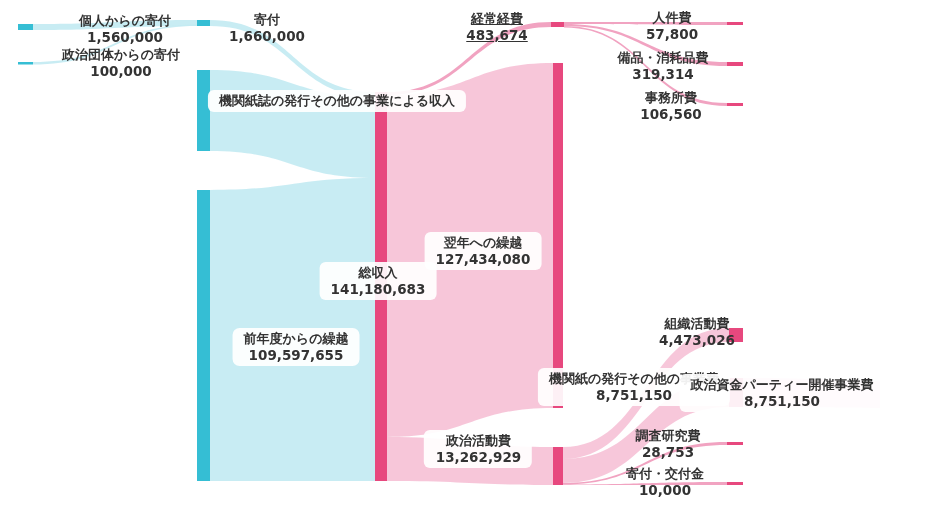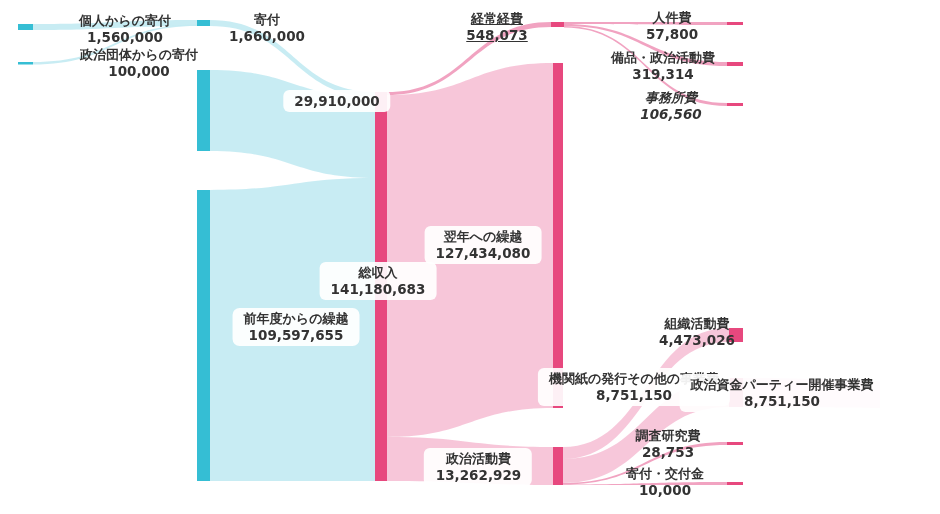--- a/index.html
+++ b/index.html
@@ -62,30 +62,30 @@
         <rect x="727" y="103" width="16" height="3" class="n-pink"></rect>
         <rect x="729" y="328" width="14" height="14" class="n-pink"></rect>
         <rect x="729" y="378" width="14" height="29" class="n-pink"></rect>
         <rect x="727" y="442" width="16" height="3" class="n-pink"></rect>
         <rect x="727" y="482" width="16" height="3" class="n-pink"></rect>
         <rect x="907" y="381" width="14" height="27" class="n-pink"></rect>
       </g>
   </svg>
   <div id="labels-layer">
       <div class="lbl" style="left: 125px; top: 13px;"><span class="name">個人からの寄付</span><span class="val">1,560,000</span></div>
-      <div class="lbl" style="left: 139px; top: 47px;"><span class="name">政治団体からの寄付</span><span class="val">100,000</span></div>
+      <div class="lbl" style="left: 121px; top: 47px;"><span class="name">政治団体からの寄付</span><span class="val">100,000</span></div>
       <div class="lbl" style="left: 267px; top: 12px;"><span class="name">寄付</span><span class="val">1,660,000</span></div>
-      <div class="lbl boxed" style="left: 337px; top: 90px;"><span class="val">29,910,000</span></div>
-      <div class="lbl boxed" style="left: 296px; top: 308px; border-radius: 7px;"><span class="name">前年度からの繰越</span><span class="val">109,597,655</span></div>
+      <div class="lbl boxed" style="left: 337px; top: 90px;"><span class="name">機関紙誌の発行その他の事業による収入</span></div>
+      <div class="lbl boxed" style="left: 296px; top: 328px; border-radius: 7px;"><span class="name">前年度からの繰越</span><span class="val">109,597,655</span></div>
       <div class="lbl boxed" style="left: 378px; top: 262px;"><span class="name">総収入</span><span class="val">141,180,683</span></div>
-      <div class="lbl" style="left: 497px; top: 11px; text-decoration: underline;"><span class="name">経常経費</span><span class="val">548,073</span></div>
-      <div class="lbl boxed" style="left: 483px; top: 226px;"><span class="name">翌年への繰越</span><span class="val">127,434,080</span></div>
-      <div class="lbl boxed" style="left: 478px; top: 448px; padding-left: 12px;"><span class="name">政治活動費</span><span class="val">13,262,929</span></div>
+      <div class="lbl" style="left: 497px; top: 11px; text-decoration: underline;"><span class="name">経常経費</span><span class="val">483,674</span></div>
+      <div class="lbl boxed" style="left: 483px; top: 232px;"><span class="name">翌年への繰越</span><span class="val">127,434,080</span></div>
+      <div class="lbl boxed" style="left: 478px; top: 430px; padding-left: 12px;"><span class="name">政治活動費</span><span class="val">13,262,929</span></div>
       <div class="lbl" style="left: 672px; top: 10px;"><span class="name">人件費</span><span class="val">57,800</span></div>
-      <div class="lbl" style="left: 663px; top: 50px;"><span class="name">備品・政治活動費</span><span class="val">319,314</span></div>
-      <div class="lbl" style="left: 671px; top: 90px; font-style: italic;"><span class="name">事務所費</span><span class="val">106,560</span></div>
+      <div class="lbl" style="left: 663px; top: 50px;"><span class="name">備品・消耗品費</span><span class="val">319,314</span></div>
+      <div class="lbl" style="left: 671px; top: 90px;"><span class="name">事務所費</span><span class="val">106,560</span></div>
       <div class="lbl" style="left: 697px; top: 316px;"><span class="name">組織活動費</span><span class="val">4,473,026</span></div>
       <div class="lbl boxed" style="left: 634px; top: 368px;"><span class="name">機関紙の発行その他の事業費</span><span class="val">8,751,150</span></div>
       <div class="lbl" style="left: 668px; top: 428px;"><span class="name">調査研究費</span><span class="val">28,753</span></div>
       <div class="lbl" style="left: 665px; top: 466px;"><span class="name">寄付・交付金</span><span class="val">10,000</span></div>
       <div class="lbl boxed" style="left: 782px; top: 374px;"><span class="name">政治資金パーティー開催事業費</span><span class="val">8,751,150</span></div>
     </div>
 </div>
 
 </body></html>

